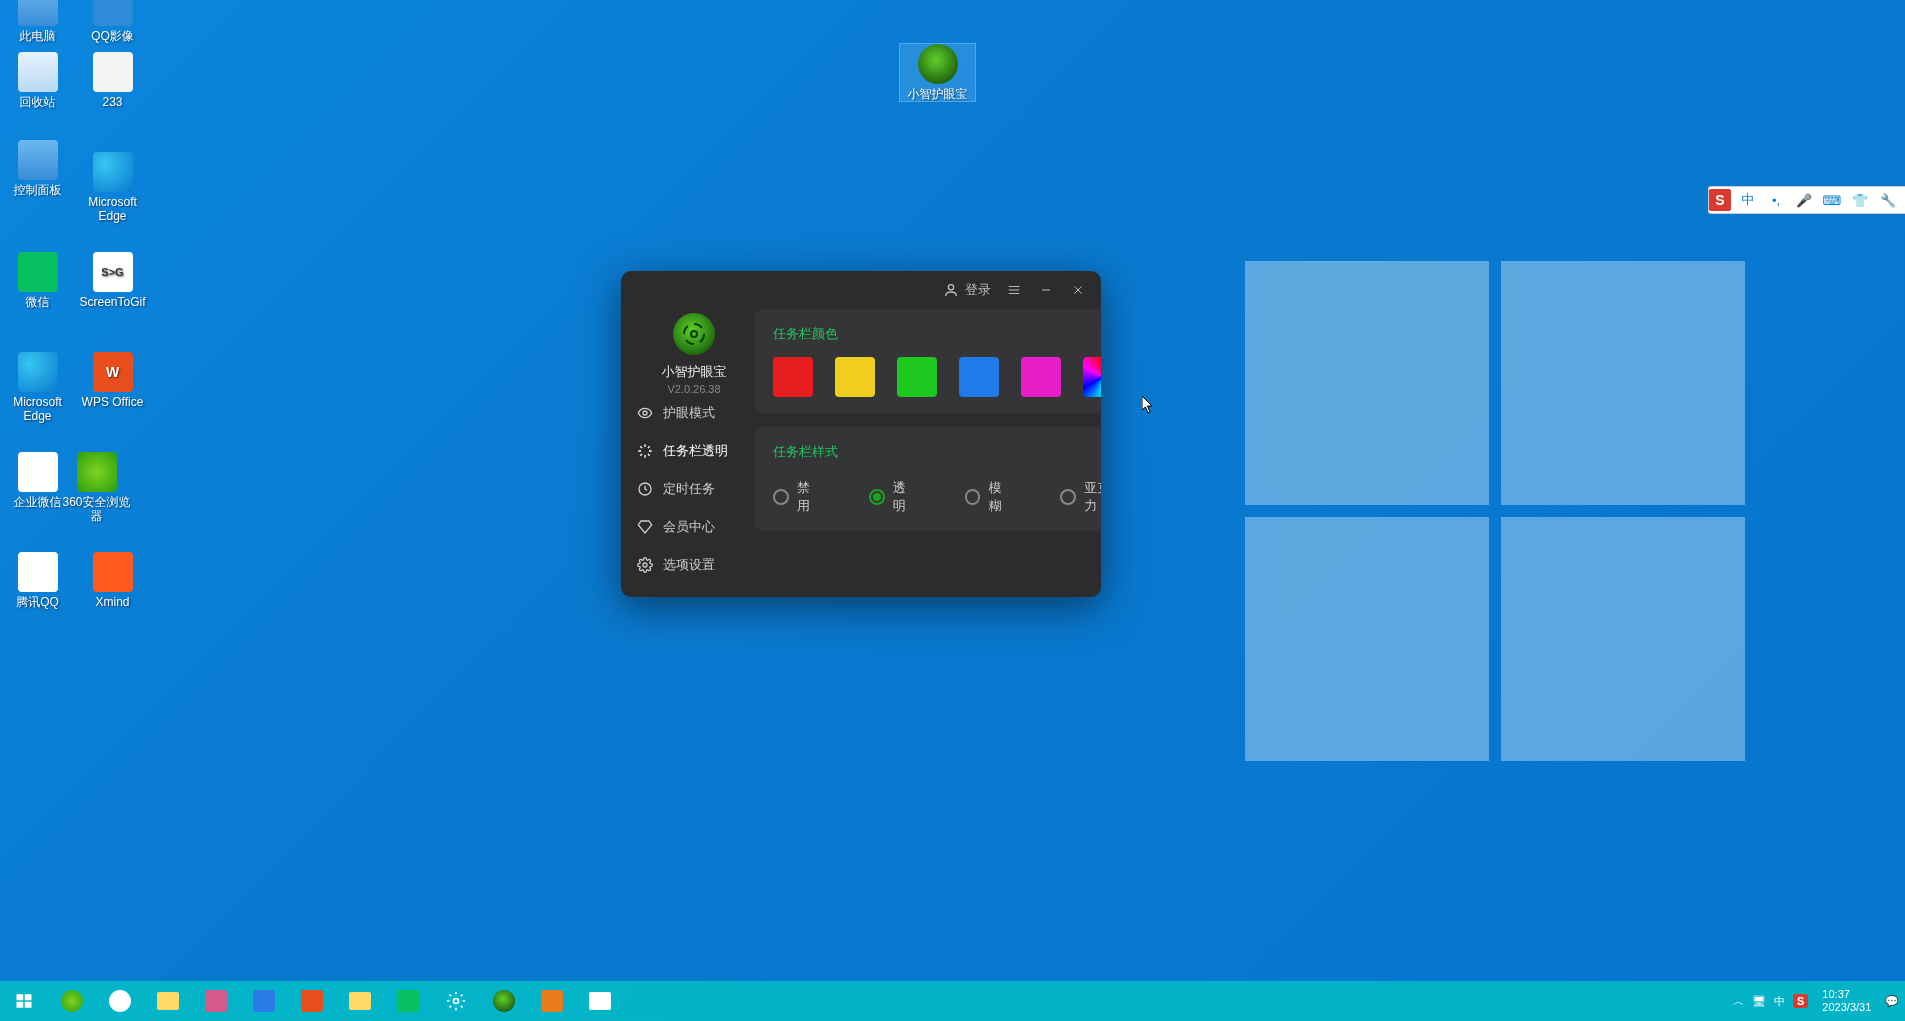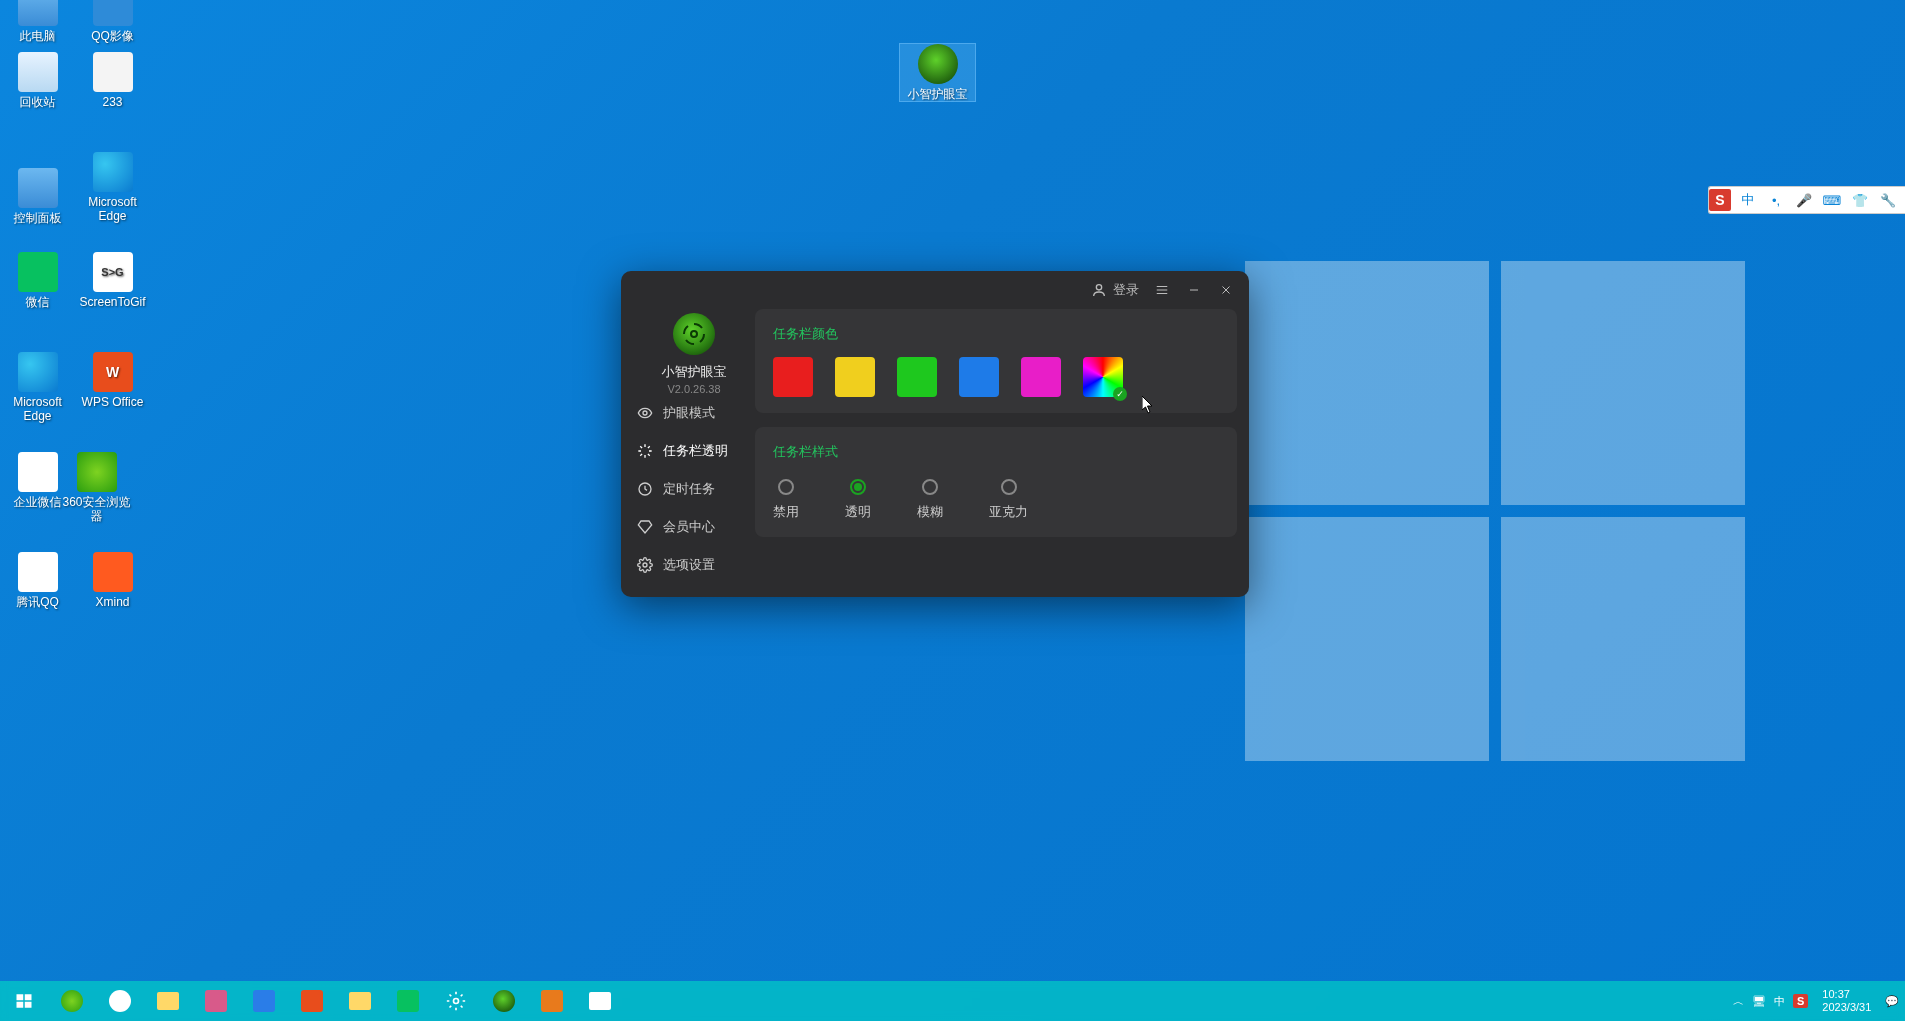--- a/index.html
+++ b/index.html
@@ -52,21 +52,21 @@
   height: 18px;
   pointer-events: none;
   z-index: 50;
 }
 
 
 .app {
   position: absolute;
   left: 621px;
   top: 271px;
-  width: 628px;
+  width: 480px;
   background: #2c2c2e;
   border-radius: 10px;
   box-shadow: 0 10px 40px rgba(0,0,0,0.5);
   color: #ddd;
   font-size: 13px;
   overflow: hidden;
 }
 .app .titlebar {
   height: 38px;
   display: flex;
@@ -90,21 +90,21 @@
 .panel { background: #353537; border-radius: 8px; padding: 16px 18px; }
 .panel .ptitle { color: #22c55e; font-size: 13px; margin-bottom: 14px; }
 .swatches { display: flex; gap: 22px; }
 .swatch { width: 40px; height: 40px; border-radius: 4px; cursor: pointer; position: relative;}
 .swatch.custom { background: conic-gradient(red, yellow, lime, cyan, blue, magenta, red); }
 .swatch .check { position: absolute; right: -4px; bottom: -4px; width: 14px; height: 14px; background: #1aa321; border-radius: 50%; display:flex;align-items:center;justify-content:center;color:#fff;font-size:9px;}
 .slider-wrap { position: relative; height: 20px; display:flex; align-items:center;}
 .slider-track { width: 100%; height: 6px; background: linear-gradient(to right, #5a5a5a 0%, #6b6b6b 30%, #7a7a7a 60%, #8a8a8a 80%, #444 80%, #444 100%); border-radius: 3px; position: relative;}
 .slider-thumb { position: absolute; top: 50%; transform: translate(-50%,-50%); width: 30px; height: 14px; background: #fff; border-radius: 7px; cursor: pointer;}
 .radios { display: flex; gap: 46px; padding-top: 4px;}
-.radio { display: flex; align-items: center; gap: 8px; cursor: pointer; color: #ccc; flex-direction: column;}
+.radio { display: flex; align-items: center; gap: 8px; cursor: pointer; color: #ccc;}
 .rcircle { width: 16px; height: 16px; border: 2px solid #888; border-radius: 50%; display:flex;align-items:center;justify-content:center;}
 .radio.sel .rcircle { border-color: #1aa321;}
 .radio.sel .rcircle::after { content:""; width:8px; height:8px; background:#1aa321; border-radius:50%;}
 
 
 .taskbar {
   position: absolute;
   left: 0; right: 0; bottom: 0;
   height: 40px;
   background: rgba(0, 230, 195, 0.55);
@@ -160,21 +160,21 @@
       <div class="lbl">QQ影像</div>
     </div>
   <div class="dicon" style="left:0;top:52px">
       <div class="ic" style="background:linear-gradient(#e7f3ff,#b8d9f2)"></div>
       <div class="lbl">回收站</div>
     </div>
   <div class="dicon" style="left:75px;top:52px">
       <div class="ic" style="background:#f4f4f4"></div>
       <div class="lbl">233</div>
     </div>
-  <div class="dicon" style="left:0;top:168px">
+  <div class="dicon" style="left:0;top:140px">
       <div class="ic" style="background:linear-gradient(#6cb8f0,#3a8cd6)"></div>
       <div class="lbl">控制面板</div>
     </div>
   <div class="dicon" style="left:75px;top:152px">
       <div class="ic" style="background:radial-gradient(circle at 30% 30%,#36c6f0,#0a7ad0)"></div>
       <div class="lbl">Microsoft Edge</div>
     </div>
   <div class="dicon" style="left:0;top:252px">
       <div class="ic" style="background:#07c160"></div>
       <div class="lbl">微信</div>

